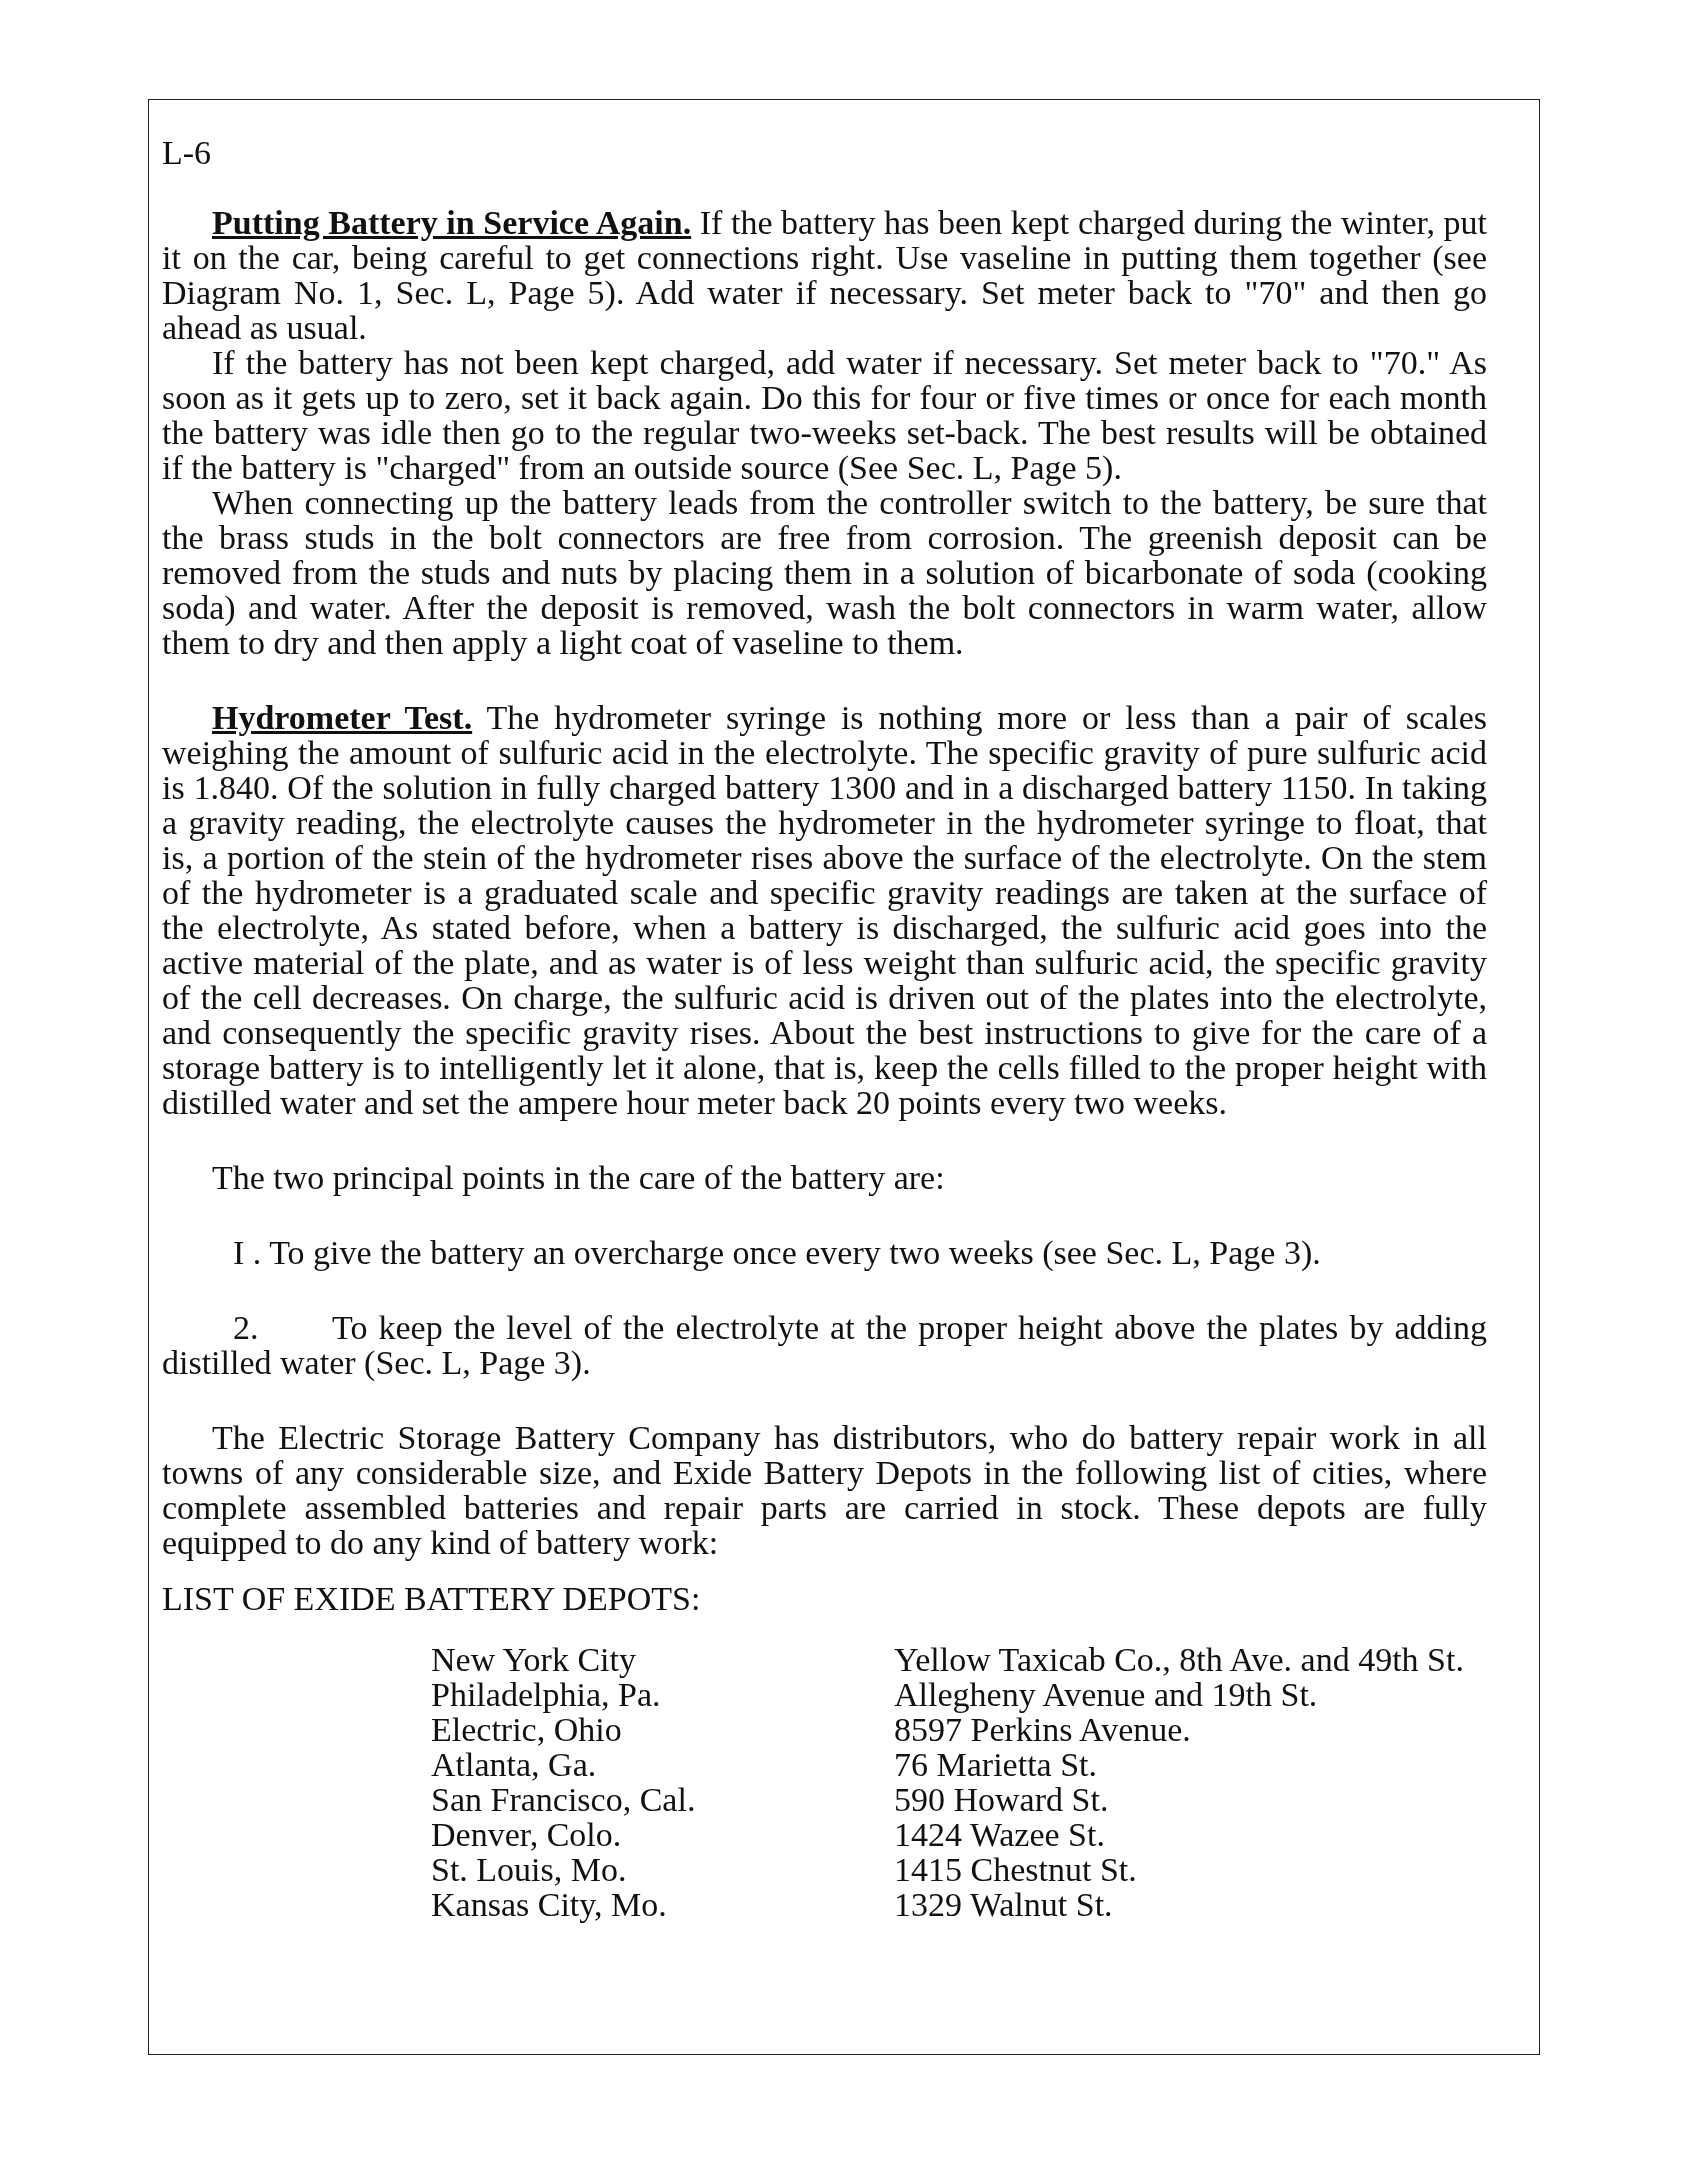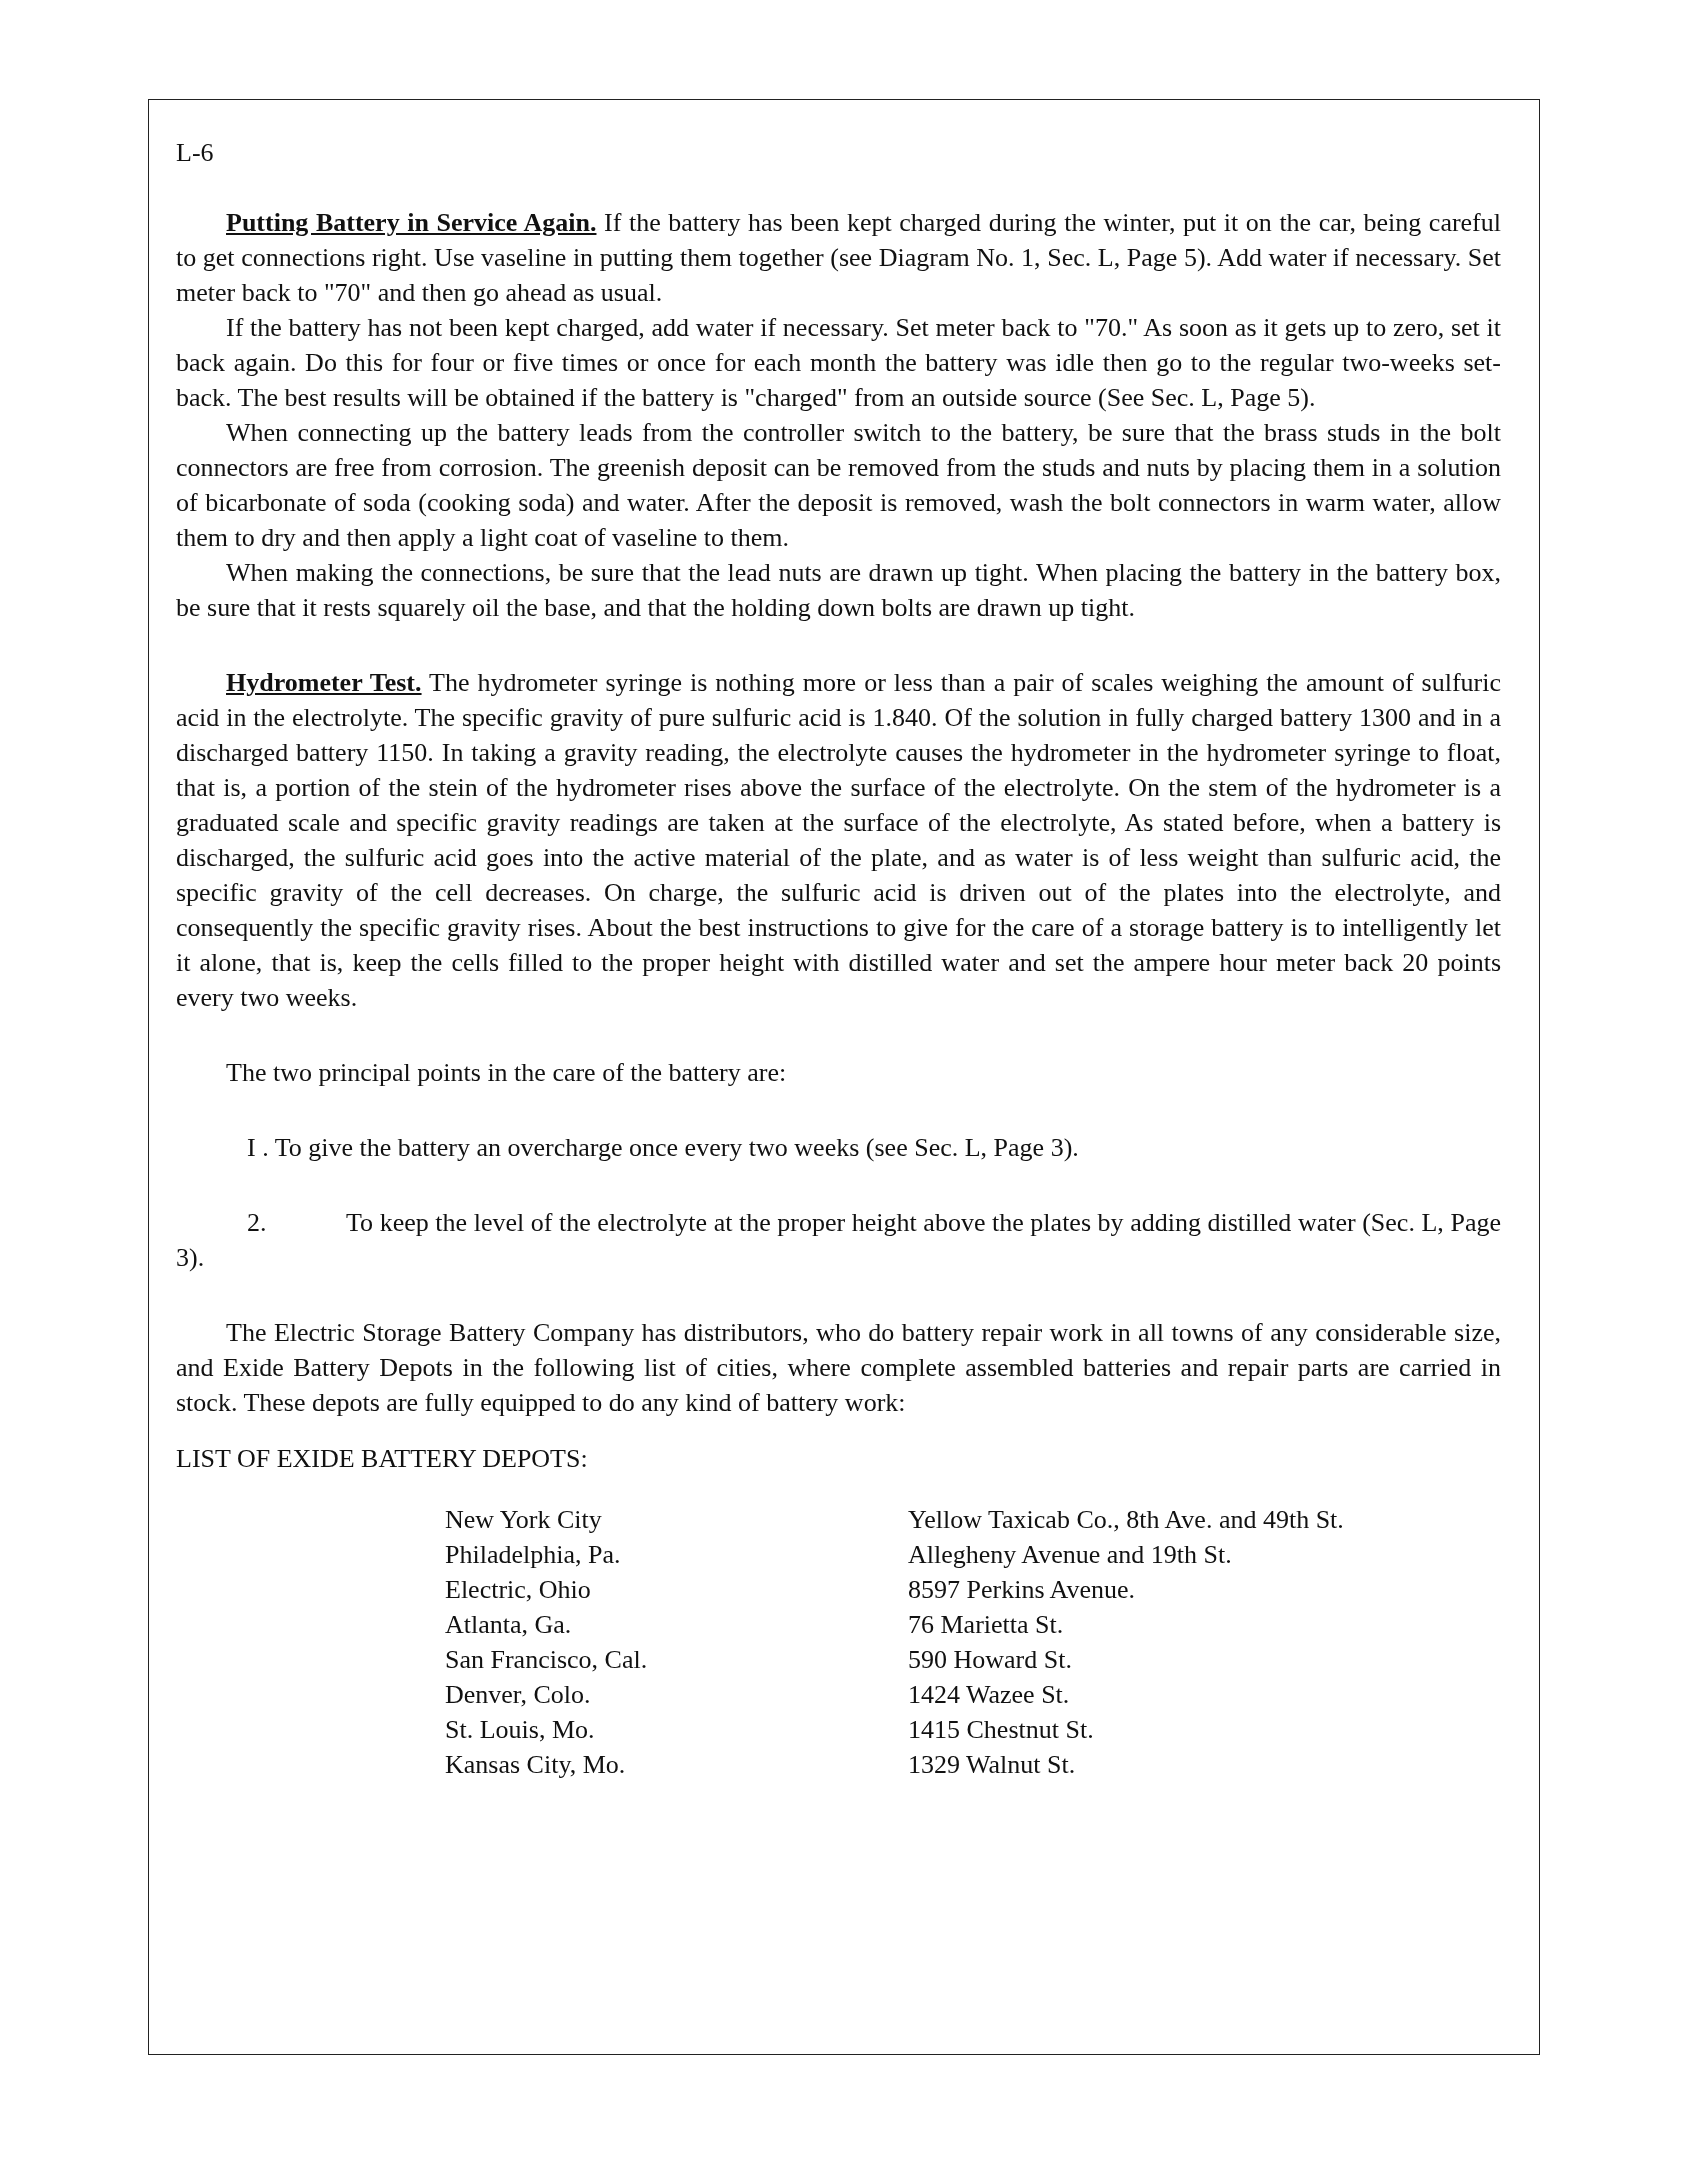--- a/index.html
+++ b/index.html
@@ -1,21 +1,21 @@
 <!DOCTYPE html>
 <html><head>
   <meta charset="utf-8">
   <style>
     html, body { margin:0; padding:0; background:#fff; }
     body { width:1683px; height:2178px; position:relative; overflow:hidden;
       font-family:"Liberation Serif", "DejaVu Serif", serif; color:#111; }
     .frame { position:absolute; left:148px; top:99px; width:1392px; height:1956px;
       border:1.5px solid #222; box-sizing:border-box; }
-    .content { position:absolute; left:176px; top:135px; width:1325px;
-      font-size:26px; line-height:35px; }
+    .content { position:absolute; left:162px; top:135px; width:1325px;
+      font-size:34px; line-height:35px; }
     .pagenum { margin:0; height:35px; }
     p { margin:0; text-align:justify; }
     .ind { text-indent:50px; }
     .gap1 { margin-top:40px; }
     .u { font-weight:bold; text-decoration:underline; }
     .list1 { padding-left:71px; text-indent:0; }
     .list2 { text-indent:71px; }
     .list2 .num { display:inline-block; width:99px; text-indent:0; }
     .heading { text-align:left; margin-top:21px; }
     .depots { margin-top:26px; margin-left:269px; }
@@ -27,21 +27,20 @@
 
 <div class="frame"></div>
 
 <div class="content">
   <p class="pagenum">L-6</p>
   <div style="height:35px"></div>
 
   <p class="ind"><span class="u">Putting Battery in Service Again.</span> <span>If the battery has been kept charged during the winter, put it on the car, being careful to get connections right. Use vaseline in putting them together (see Diagram No. 1, Sec. L, Page 5). Add water if necessary. Set meter back to "70" and then go ahead as usual.</span></p>
   <p class="ind">If the battery has not been kept charged, add water if necessary. Set meter back to "70." As soon as it gets up to zero, set it back again. Do this for four or five times or once for each month the battery was idle then go to the regular two-weeks set-back. The best results will be obtained if the battery is "charged" from an outside source (See Sec. L, Page 5).</p>
   <p class="ind">When connecting up the battery leads from the controller switch to the battery, be sure that the brass studs in the bolt connectors are free from corrosion. The greenish deposit can be removed from the studs and nuts by placing them in a solution of bicarbonate of soda (cooking soda) and water. After the deposit is removed, wash the bolt connectors in warm water, allow them to dry and then apply a light coat of vaseline to them.</p>
-  <p class="ind">When making the connections, be sure that the lead nuts are drawn up tight. When placing the battery in the battery box, be sure that it rests squarely oil the base, and that the holding down bolts are drawn up tight.</p>
 
   <p class="ind gap1"><span class="u">Hydrometer Test.</span> <span>The hydrometer syringe is nothing more or less than a pair of scales weighing the amount of sulfuric acid in the electrolyte. The specific gravity of pure sulfuric acid is 1.840. Of the solution in fully charged battery 1300 and in a discharged battery 1150. In taking a gravity reading, the electrolyte causes the hydrometer in the hydrometer syringe to float, that is, a portion of the stein of the hydrometer rises above the surface of the electrolyte. On the stem of the hydrometer is a graduated scale and specific gravity readings are taken at the surface of the electrolyte, As stated before, when a battery is discharged, the sulfuric acid goes into the active material of the plate, and as water is of less weight than sulfuric acid, the specific gravity of the cell decreases. On charge, the sulfuric acid is driven out of the plates into the electrolyte, and consequently the specific gravity rises. About the best instructions to give for the care of a storage battery is to intelligently let it alone, that is, keep the cells filled to the proper height with distilled water and set the ampere hour meter back 20 points every two weeks.</span></p>
 
   <p class="ind gap1">The two principal points in the care of the battery are:</p>
 
   <p class="list1 gap1"><span>I .</span> <span>To give the battery an overcharge once every two weeks (see Sec. L, Page 3).</span></p>
 
   <p class="list2 gap1"><span class="num">2.</span><span>To keep the level of the electrolyte at the proper height above the plates by adding distilled water (Sec. L, Page 3).</span></p>
 
   <p class="ind gap1">The Electric Storage Battery Company has distributors, who do battery repair work in all towns of any considerable size, and Exide Battery Depots in the following list of cities, where complete assembled batteries and repair parts are carried in stock. These depots are fully equipped to do any kind of battery work:</p>

